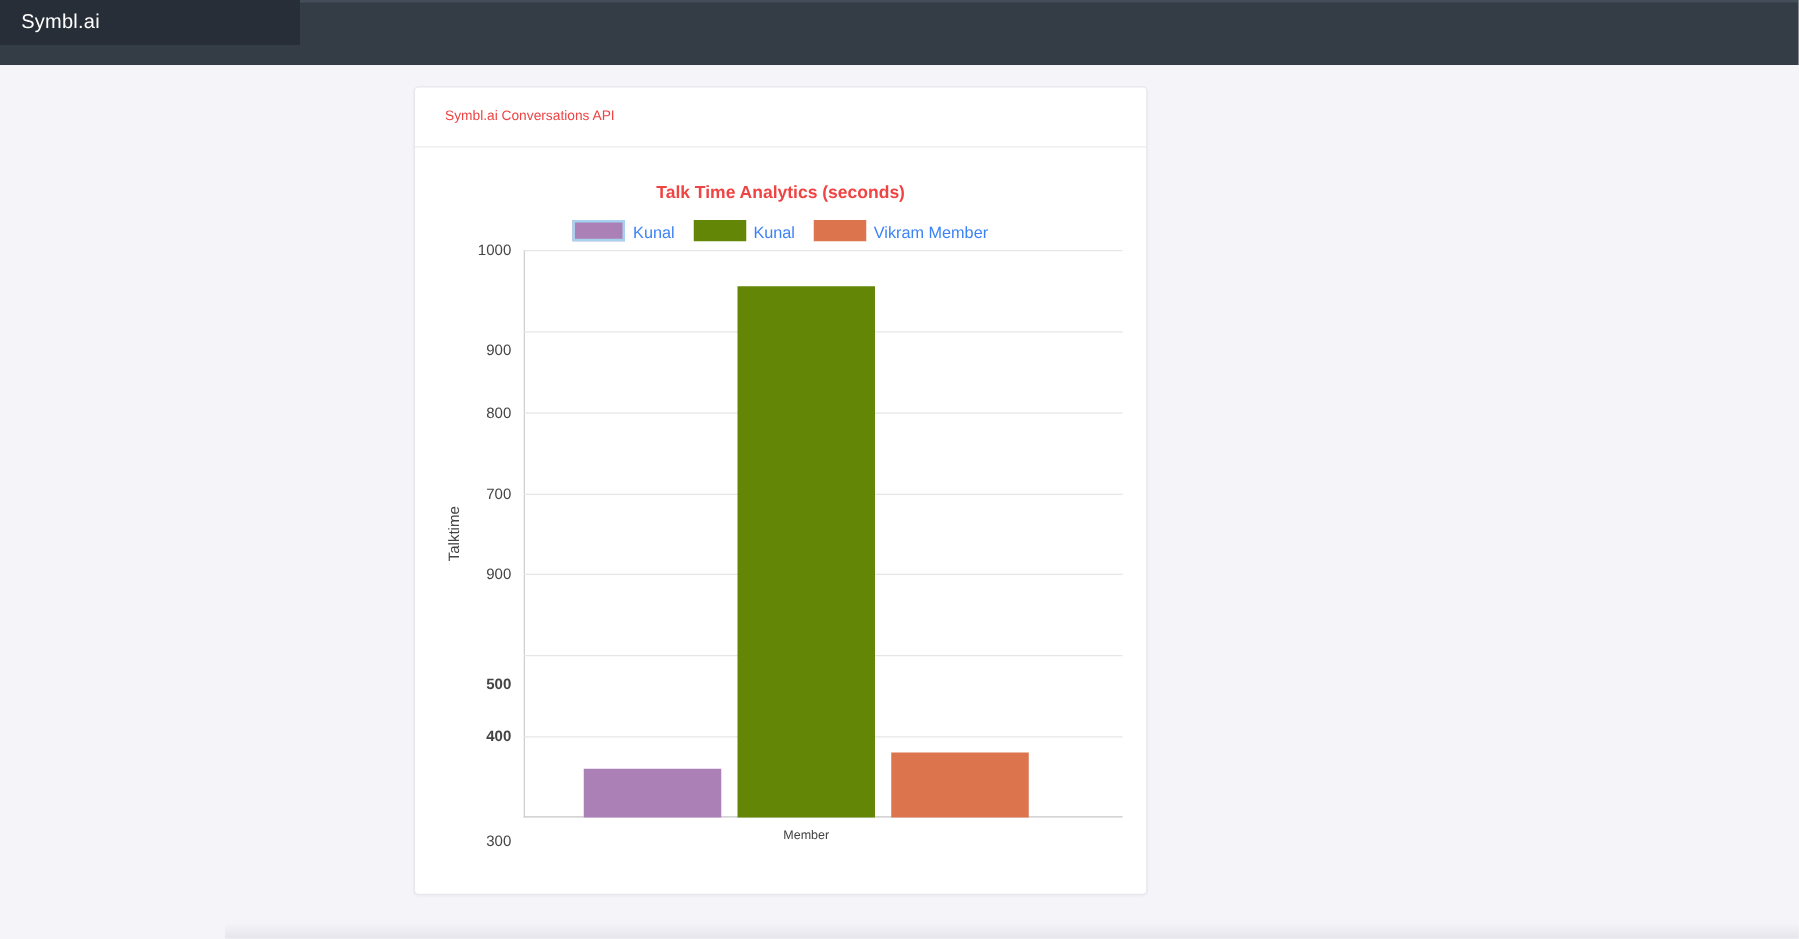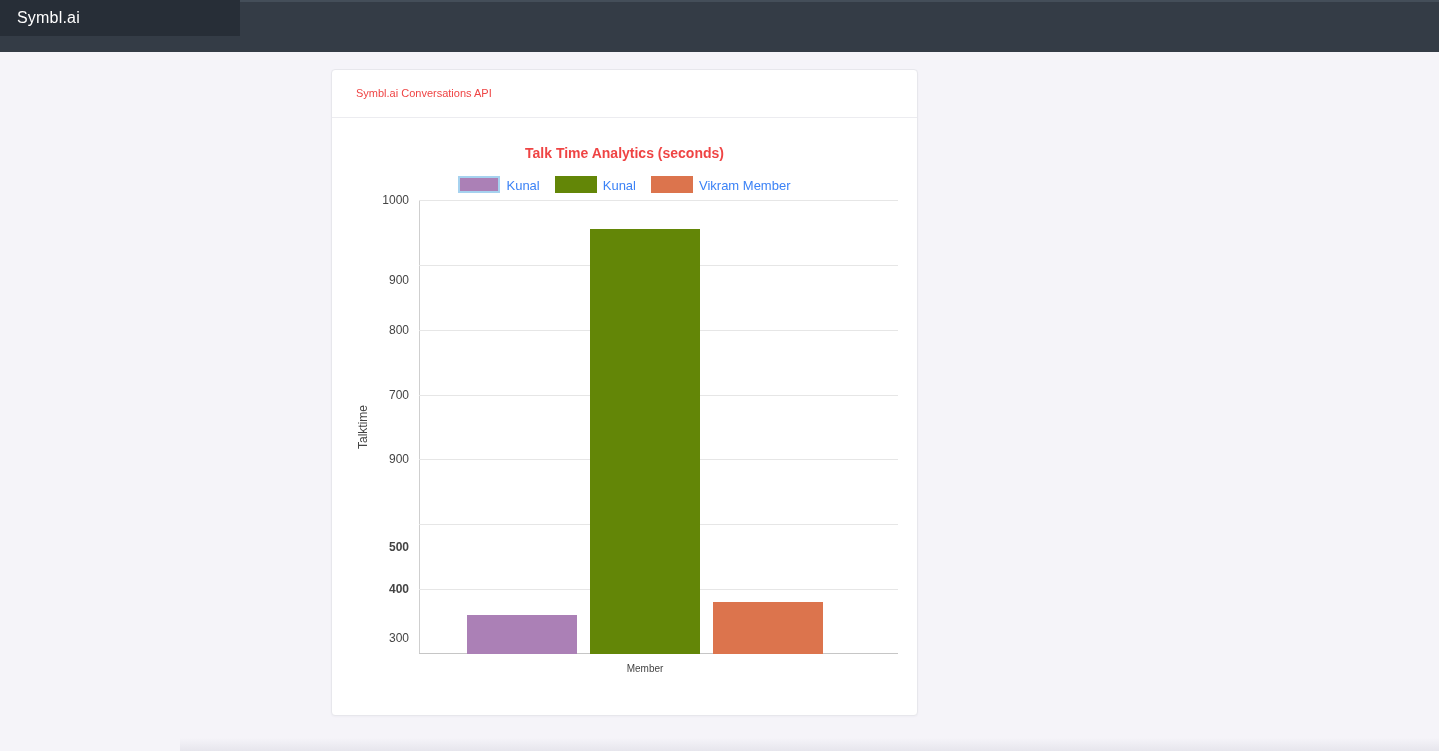--- a/index.html
+++ b/index.html
@@ -87,21 +87,21 @@
         <div class="legend-item">
           <span class="legend-swatch" style="background: rgb(99, 134, 7);"></span>
           <span>Kunal</span>
         </div>
         <div class="legend-item">
           <span class="legend-swatch" style="background: rgb(220, 116, 77);"></span>
           <span>Vikram Member</span>
         </div>
       </div>
     <div id="yticks">
-        <div class="ytick" style="top: 513px;">300</div>
+        <div class="ytick" style="top: 548px;">300</div>
         <div class="ytick" style="top: 464px; font-weight: bold;">400</div>
         <div class="ytick" style="top: 422px; font-weight: bold;">500</div>
         <div class="ytick" style="top: 334px;">900</div>
         <div class="ytick" style="top: 270px;">700</div>
         <div class="ytick" style="top: 205px;">800</div>
         <div class="ytick" style="top: 155px;">900</div>
         <div class="ytick" style="top: 75px;">1000</div>
       </div>
     <div class="ylab">Talktime</div>
     <div class="plot" id="plot">

